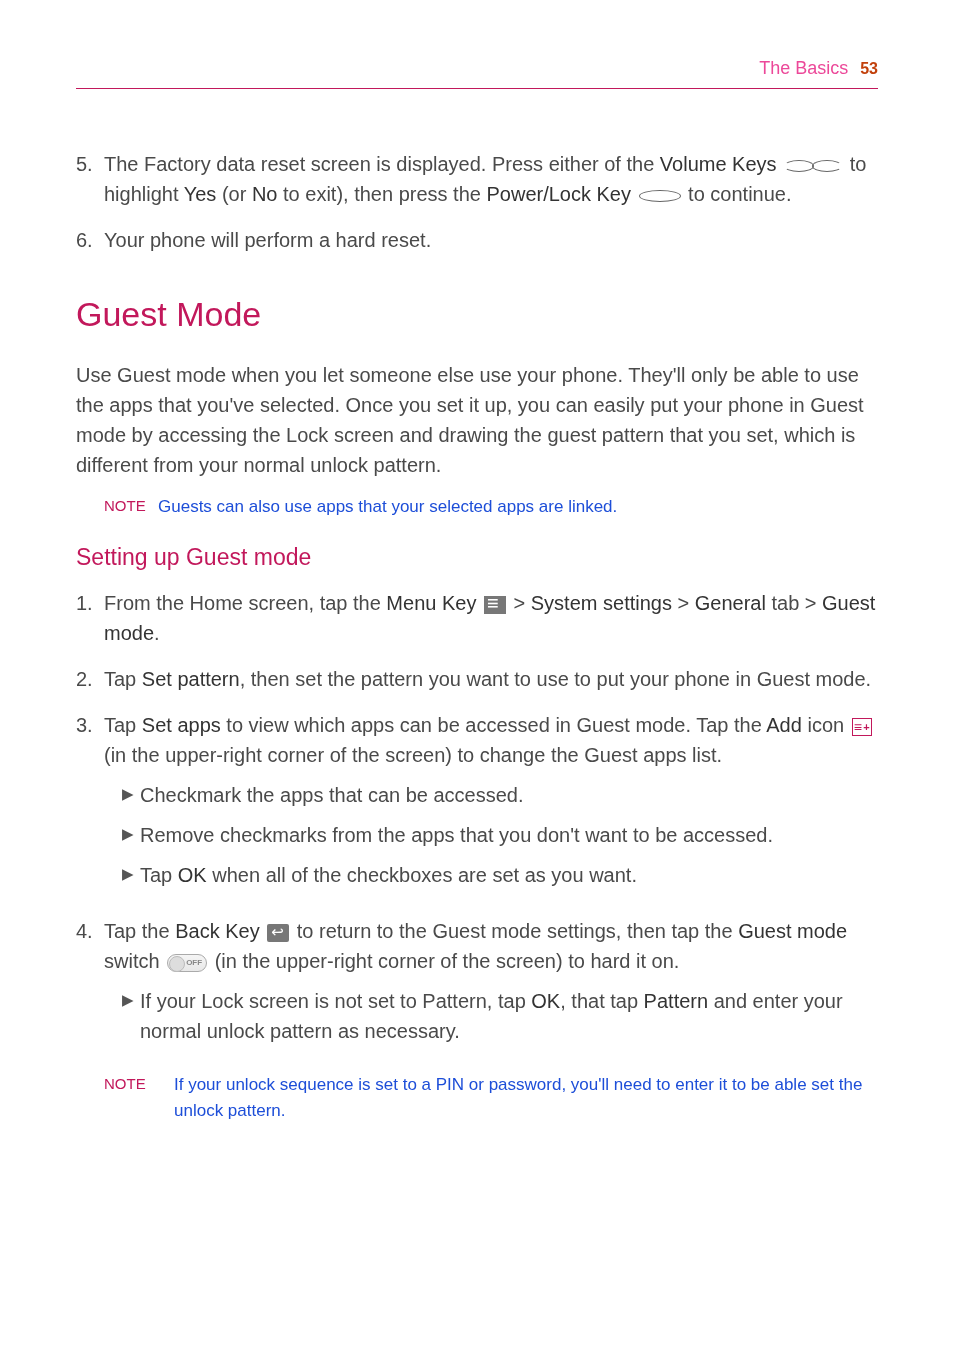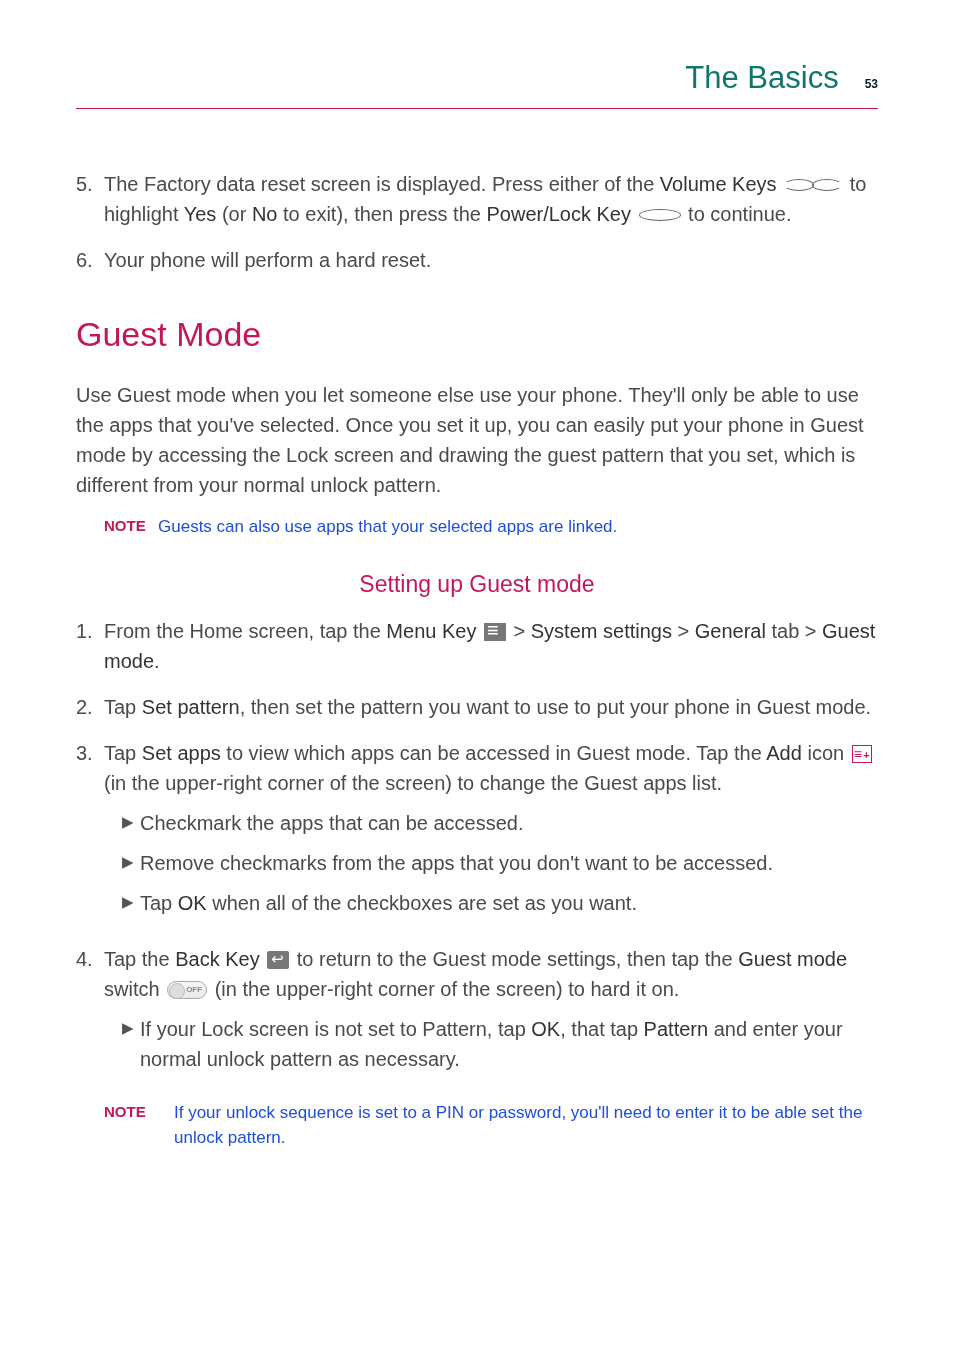--- a/index.html
+++ b/index.html
@@ -19,28 +19,28 @@
     }
     .header {
       display: flex;
       justify-content: flex-end;
       align-items: baseline;
       border-bottom: 1.5px solid #c2185b;
       padding-bottom: 6px;
       margin-bottom: 60px;
     }
     .header-title {
-      color: #0f766e;
-      font-size: 31px;
-      font-weight: normal;
-      margin-right: 26px;
+      color: #ec4899;
+      font-size: 18px;
+      font-weight: normal;
+      margin-right: 12px;
     }
     .header-page {
-      color: #0f172a;
-      font-size: 12px;
+      color: #c2410c;
+      font-size: 16px;
       font-weight: bold;
       text-align: right;
     }
     .ol-item {
       display: flex;
       margin-bottom: 16px;
     }
     .ol-num {
       width: 28px;
       flex-shrink: 0;
@@ -56,35 +56,34 @@
       color: #c2185b;
       font-size: 34px;
       font-weight: normal;
       margin-top: 34px;
       margin-bottom: 20px;
     }
     h2 {
       color: #c2185b;
       font-size: 23px;
       font-weight: normal;
-      margin-top: 28px;
+      margin-top: 20px;
       margin-bottom: 14px;
-      text-align: center;
     }
     .para {
       margin-bottom: 14px;
     }
     .note-row {
       display: flex;
       margin: 10px 0 18px 28px;
       font-size: 17px;
     }
     .note-label {
       color: #c2185b;
-      font-weight: bold;
+      font-weight: normal;
       font-size: 15px;
       width: 54px;
       flex-shrink: 0;
       padding-top: 1px;
     }
     .note-text {
       flex: 1;
       color: #1d4ed8;
     }
     .sub-item {

